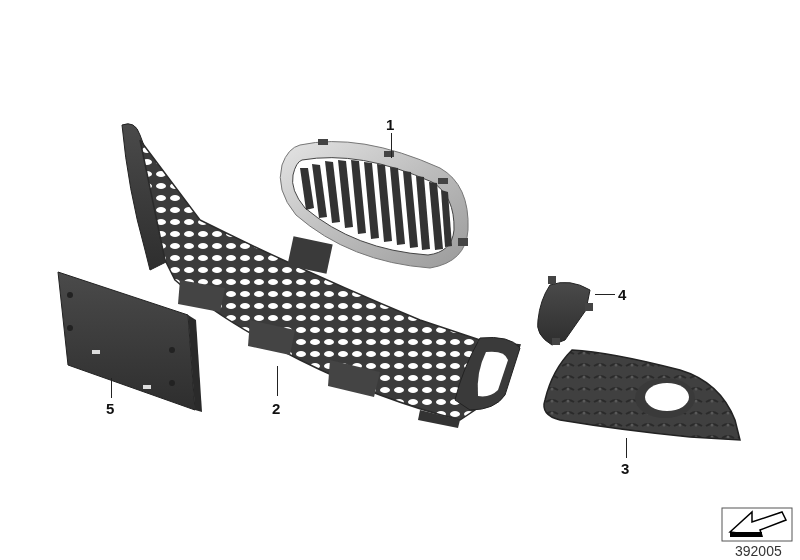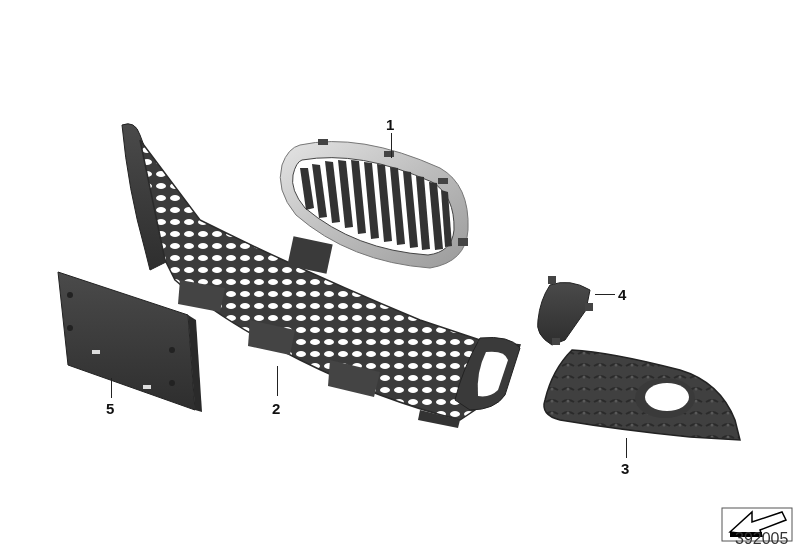--- a/index.html
+++ b/index.html
@@ -1,20 +1,20 @@
 <!DOCTYPE html>
 <html><head>
 <meta charset="utf-8">
 <style>
   html, body { margin:0; padding:0; background:#ffffff; }
   body { width:800px; height:560px; position:relative; overflow:hidden; font-family:"Liberation Sans", sans-serif; }
   .stage { position:absolute; left:0; top:0; width:800px; height:560px; }
   .callout { position:absolute; font-weight:bold; font-size:15px; color:#111; font-family:"Liberation Sans", sans-serif; }
   .leader { position:absolute; background:#222; }
-  .diagram-id { position:absolute; left:735px; top:530px; font-size:16px; color:#333; }
+  .diagram-id { position:absolute; left:735px; top:543px; font-size:14px; color:#333; }
 </style>
 </head>
 <body>
 
 <div class="stage">
   <svg width="800" height="560" viewBox="0 0 800 560">
     <defs>
       <linearGradient id="chrome" x1="0" y1="0" x2="1" y2="1">
         <stop offset="0" stop-color="#e4e4e4"></stop>
         <stop offset="0.5" stop-color="#bdbdbd"></stop>

